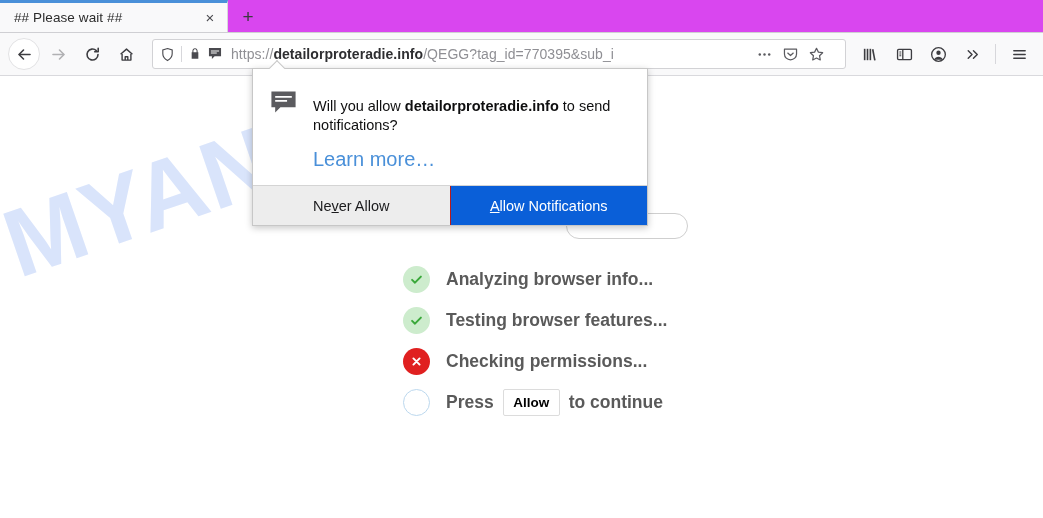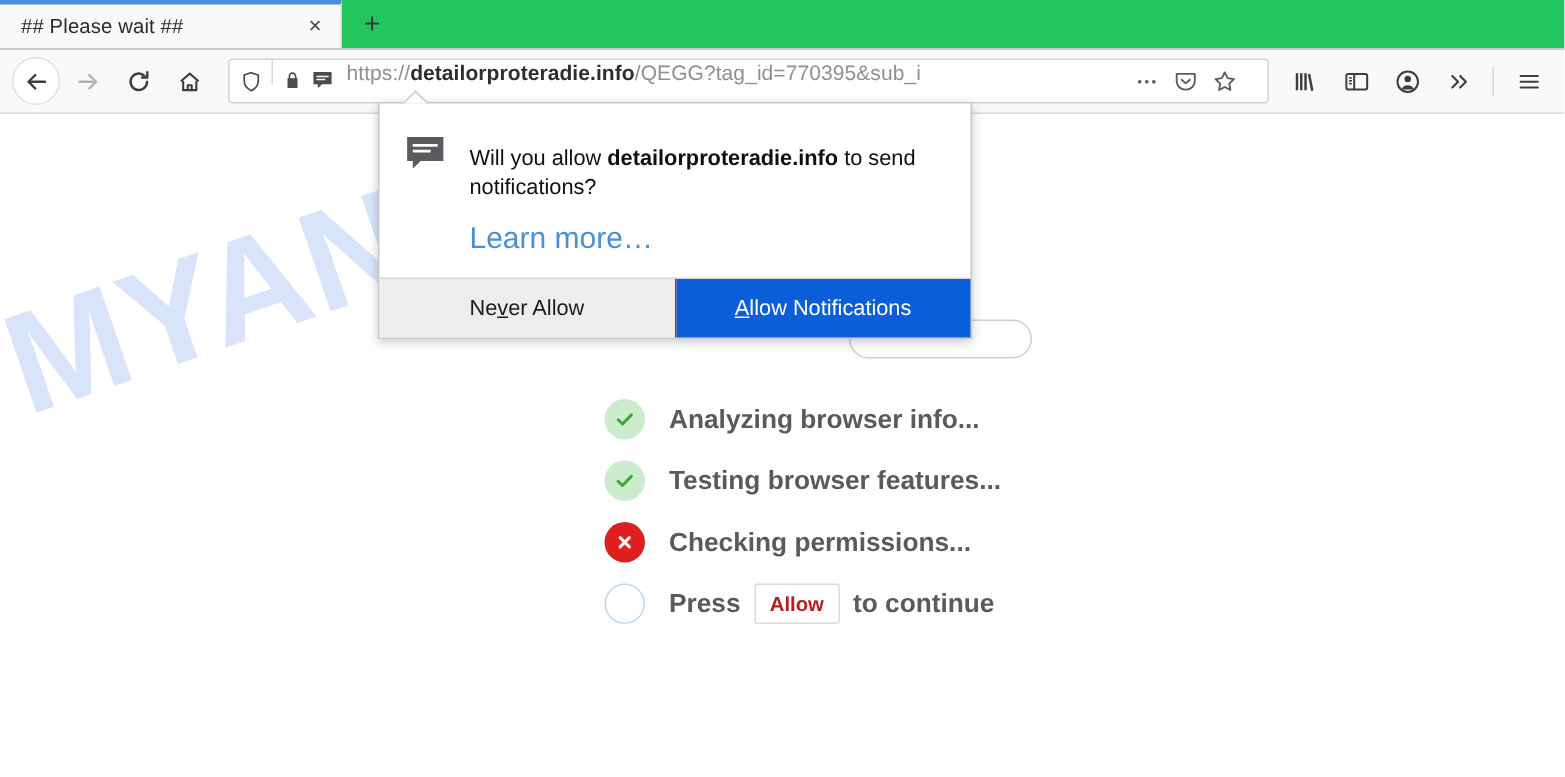--- a/index.html
+++ b/index.html
@@ -10,21 +10,21 @@
     background: #ffffff;
     overflow: hidden;
     position: relative;
   }
 
   
   .browser { width: 1043px; height: 518px; position: relative; }
 
   .tabstrip {
     height: 33px;
-    background: #22c55e;
+    background: #d946ef;
     display: flex;
     align-items: flex-end;
     position: relative;
     border-bottom: 1px solid #cfcfd3;
   }
   .tab {
     width: 228px; height: 32px;
     background: #f9f9fa;
     border-top: 3px solid #4a90d9;
     border-right: 1px solid #d7d7db;
@@ -70,21 +70,21 @@
   .navbtn.disabled { color: #b1b1b3; }
   .navbtn svg { display: block; }
 
   .urlbar {
     flex: 1;
     height: 30px;
     margin: 0 6px 0 8px;
     background: #ffffff;
     border: 1px solid #d2d2d5;
     border-radius: 3px;
-    display: flex; 
+    display: flex; align-items: center;
     padding: 0 16px 0 7px;
     min-width: 0;
   }
   .url-icon { display: flex; align-items: center; justify-content: center; color: #4a4a4f; flex: 0 0 auto; }
   .url-sep { width: 1px; height: 16px; background: #d7d7db; margin: 0 6px; flex: 0 0 auto; }
   .url-text {
     flex: 1; min-width: 0;
     font-size: 14px; color: #8f8f94;
     white-space: nowrap; overflow: hidden;
     padding-left: 8px;
@@ -158,21 +158,21 @@
   .check-label {
     font-size: 17.5px;
     color: #5a5a5a;
     white-space: nowrap;
   }
   .inline-allow {
     display: inline-flex; align-items: center; justify-content: center;
     min-width: 57px; height: 27px;
     border: 1px solid #dcdcdc;
     background: #ffffff;
-    color: #b91c1c;
+    color: #000000;
     font-size: 13.5px;
     margin: 0 9px;
     border-radius: 2px;
     vertical-align: middle;
   }
 
   
   .doorhanger {
     position: absolute;
     left: 252px; top: 68px;

